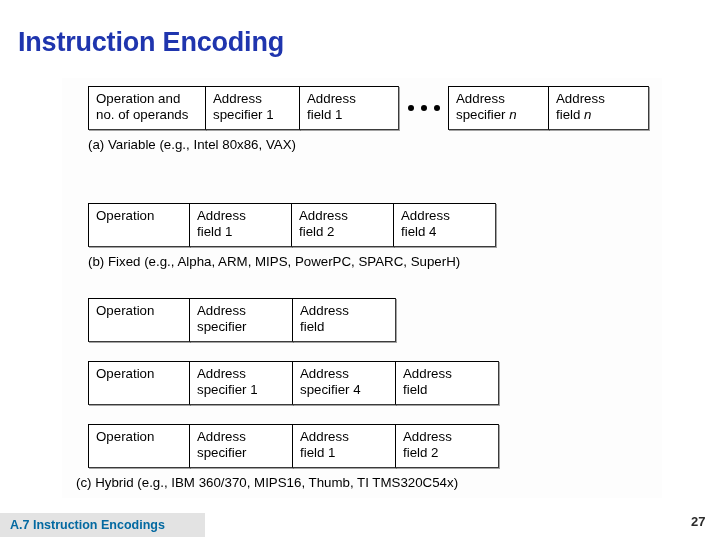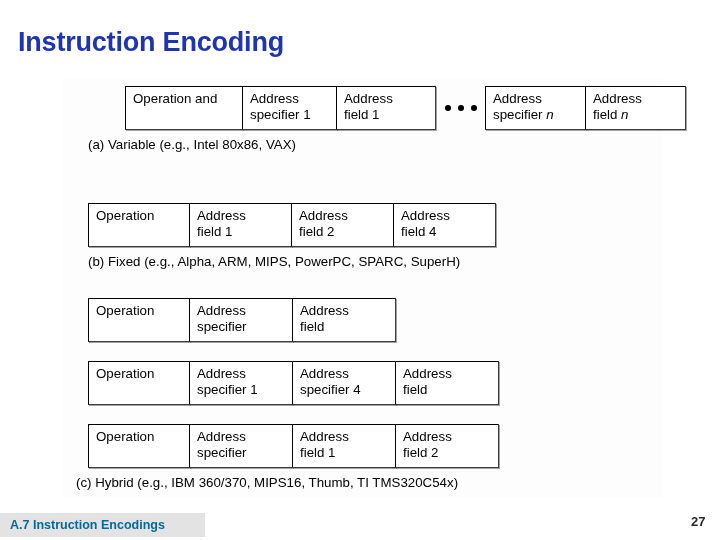--- a/index.html
+++ b/index.html
@@ -111,23 +111,24 @@
 </style>
 </head>
 <body>
 
 <div id="slide">
 
   <div id="slide-title">Instruction Encoding</div>
 
   <div id="figure">
 
-    <div class="fig-row" style="left:26px; top:8px;margin-left:37px;">
+    <div class="fig-row" style="left:26px; top:8px;">
       <div class="cell" style="width:118px; height:44px;">
         <span class="ln">Operation and</span>
+        <span class="ln">no. of operands</span>
       </div>
       <div class="cell" style="width:95px; height:44px;">
         <span class="ln">Address</span>
         <span class="ln">specifier 1</span>
       </div>
       <div class="cell" style="width:100px; height:44px;">
         <span class="ln">Address</span>
         <span class="ln">field 1</span>
       </div>
       <div class="ellipsis">

